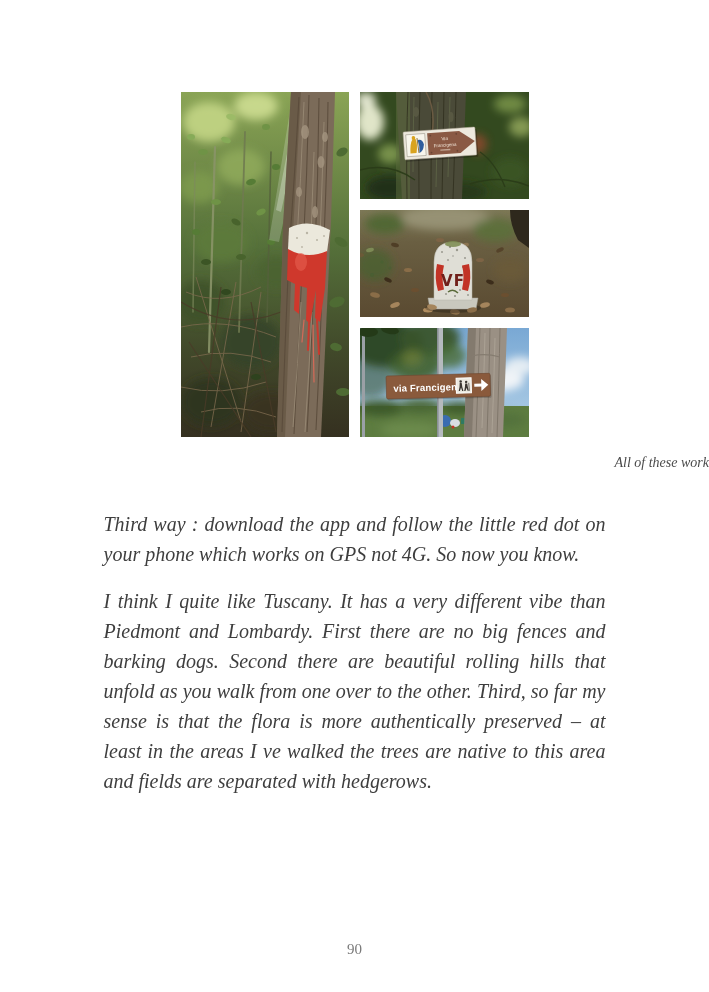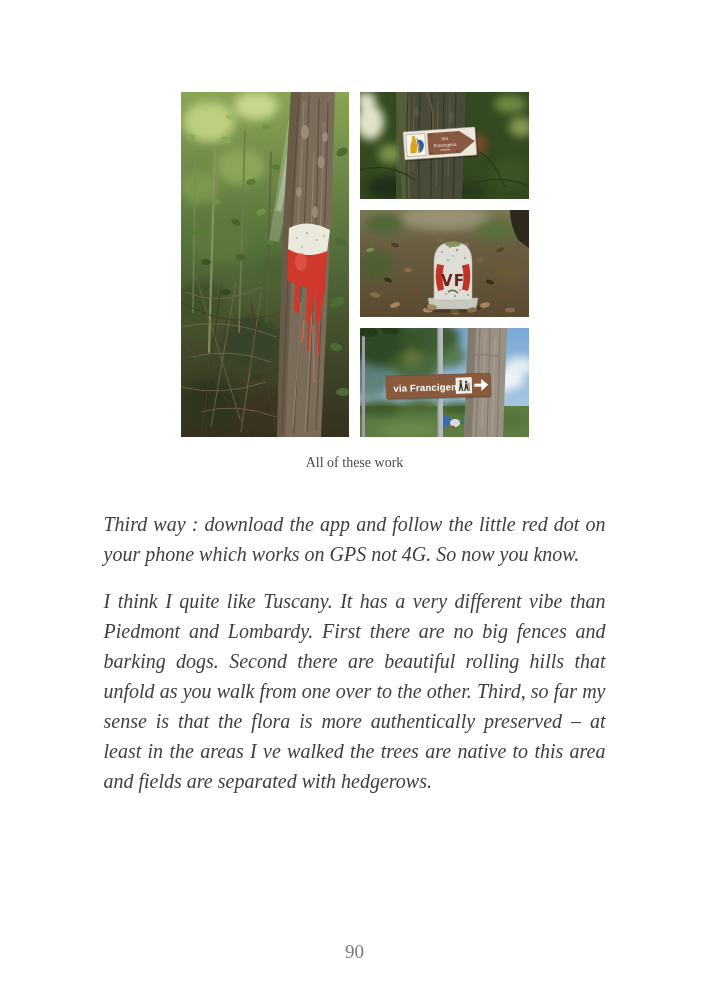--- a/index.html
+++ b/index.html
@@ -14,40 +14,41 @@
   .figure {
     display: flex; justify-content: center; align-items: flex-start;
     gap: 11px; padding-top: 92px;
   }
   .photo { display: block; line-height: 0; }
   .photo svg { display: block; }
   .right-col { display: flex; flex-direction: column; gap: 11px; }
 
   .caption {
     margin-top: 18px;
-    text-align: center;
+    text-align: right;
+    font-style: italic;
     font-size: 14px;
     color: #4a4a4a;
   }
 
   .body-text {
     width: 502px;
     margin: 38px auto 0 auto;
     font-size: 20px;
     line-height: 30px;
     color: #3e3e3e;
     text-align: justify;
   }
   .body-text p { margin: 0 0 17px 0; font-style: italic; }
 
   .page-number {
     position: absolute;
     top: 941px; left: 0; right: 0;
     text-align: center;
-    font-size: 19px;
+    font-size: 15px;
     color: #7a7a7a;
   }
 </style>
 </head>
 <body>
 
 <div class="page">
 
   <div class="figure">
 

